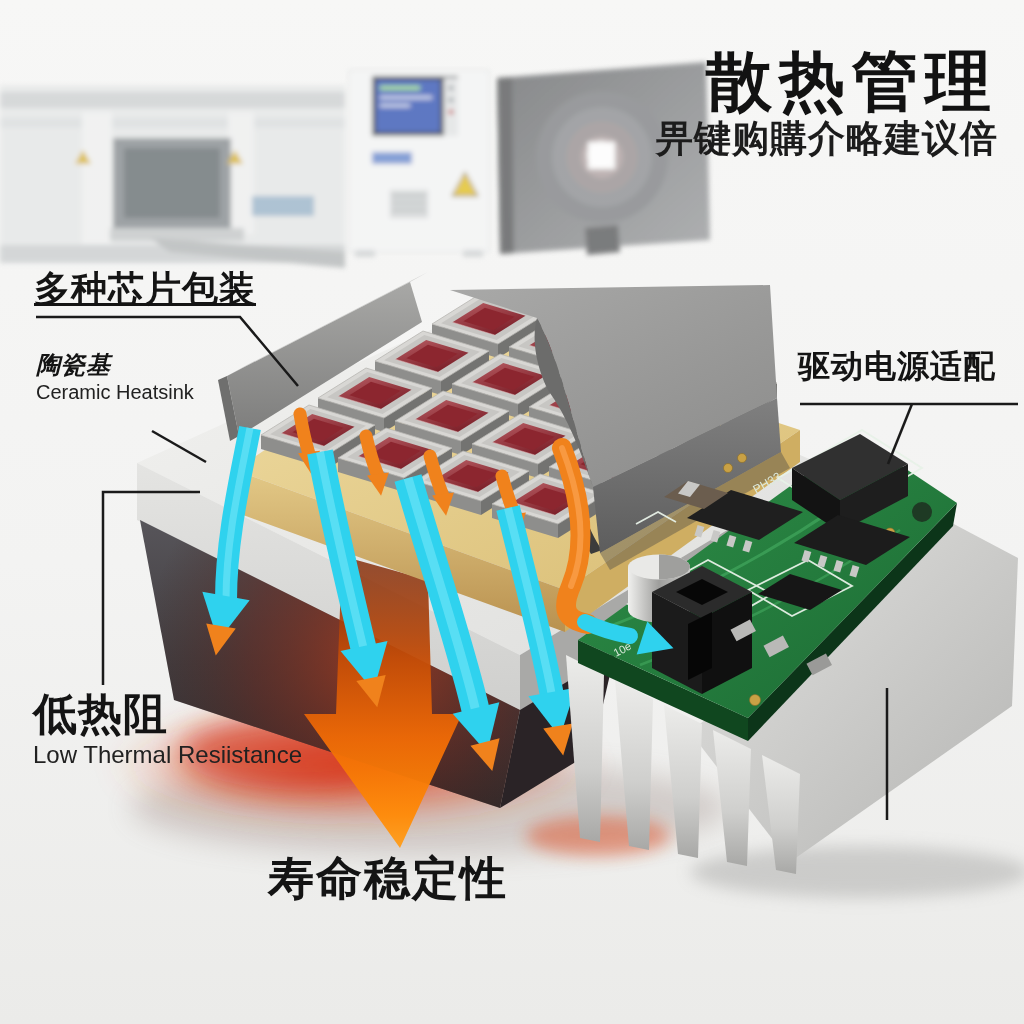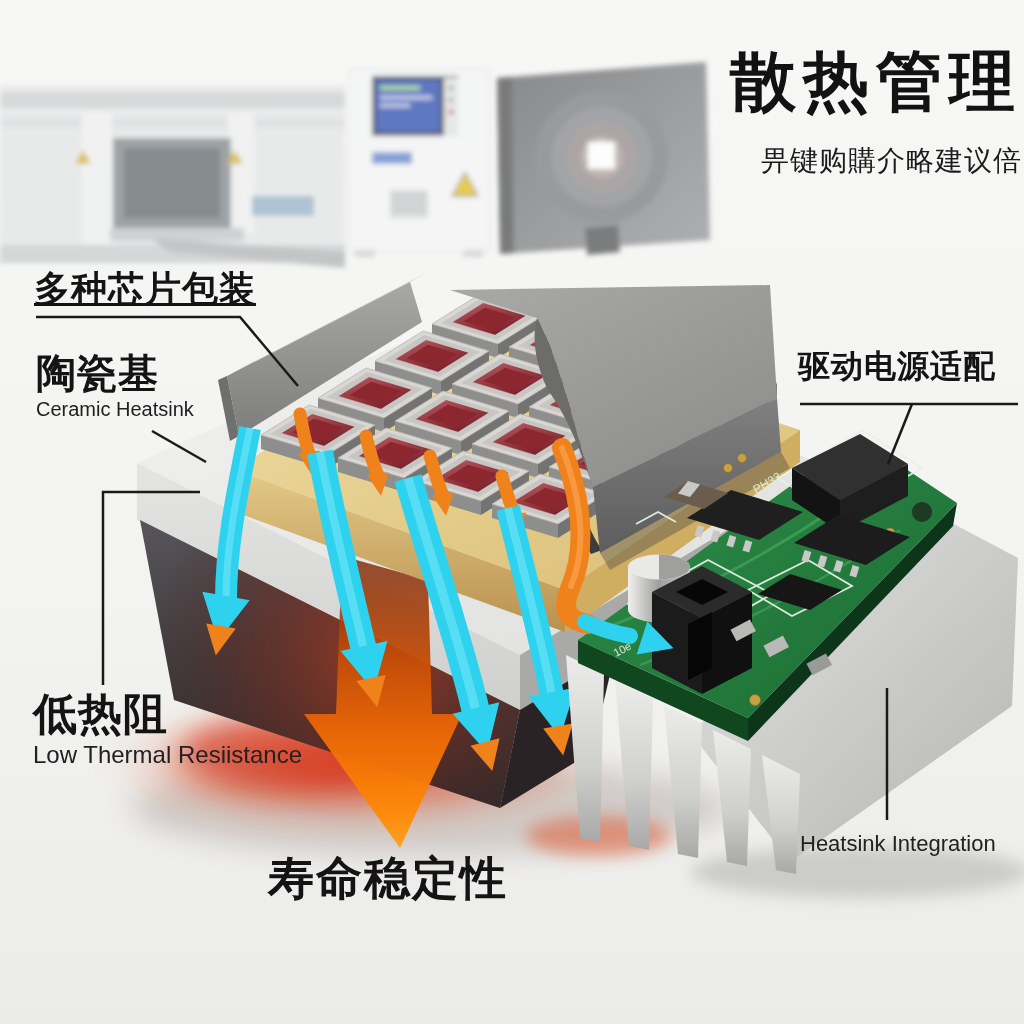--- a/index.html
+++ b/index.html
@@ -4,23 +4,23 @@
 <style>
   html,body{margin:0;padding:0;}
   body{width:1024px;height:1024px;overflow:hidden;
        font-family:"Liberation Sans",sans-serif;
        background:linear-gradient(180deg,#f7f7f6 0%,#f3f3f2 55%,#ebebe9 100%);}
   .stage{position:relative;width:1024px;height:1024px;}
   .stage svg{position:absolute;left:0;top:0;}
   .lbl{position:absolute;color:#141414;line-height:1.08;z-index:5;}
   .zh{font-weight:800;white-space:nowrap;letter-spacing:1px;}
   .en{font-weight:400;color:#212121;white-space:nowrap;margin-top:4px;letter-spacing:0;}
-  .titleblock{position:absolute;top:48px;right:2px;text-align:right;z-index:5;color:#121212;}
+  .titleblock{position:absolute;top:48px;right:26px;text-align:right;z-index:5;color:#121212;}
   .titleblock .t{font-size:66px;font-weight:900;letter-spacing:7px;line-height:1.0;}
-  .titleblock .s{font-size:28px;font-weight:400;letter-spacing:1px;margin-top:28px;color:#1c1c1c;}
+  .titleblock .s{font-size:37px;font-weight:700;letter-spacing:1px;margin-top:0;color:#1c1c1c;}
 </style>
 </head>
 <body>
 
 <div class="stage">
 
 <svg width="1024" height="1024" viewBox="0 0 1024 1024">
   <defs>
     <filter id="fblur" x="-20%" y="-20%" width="140%" height="140%">
           <feGaussianBlur stdDeviation="2.4"></feGaussianBlur>
@@ -373,34 +373,33 @@
   <div class="titleblock">
     <div class="t">散热管理</div>
     <div class="s">畀键购購介略建议倍</div>
   </div>
 
   <div class="lbl" style="left:34px;top:270px;text-decoration:underline;">
     <div class="zh" style="font-size:36px;">多种芯片包装</div>
   </div>
 
   <div class="lbl" style="left:36px;top:352px;">
-    <div class="zh" style="font-size:40px;">陶瓷基</div>
+    <div class="zh" style="font-size:24px;font-style:italic;">陶瓷基</div>
     <div class="en" style="font-size:20px;">Ceramic Heatsink</div>
   </div>
 
   <div class="lbl" style="left:268px;top:854px;">
     <div class="zh" style="font-size:46px;letter-spacing:2px;">寿命稳定性</div>
   </div>
 
   <div class="lbl" style="left:33px;top:690px;">
     <div class="zh" style="font-size:44px;">低热阻</div>
     <div class="en" style="font-size:24px;">Low Thermal Resiistance</div>
   </div>
 
   <div class="lbl" style="left:798px;top:349px;">
     <div class="zh" style="font-size:32px;">驱动电源适配</div>
   </div>
 
   <div class="lbl" style="left:800px;top:828px;">
-    <div class="en" style="font-size:22px;">Heatsink Integration</div>
   </div>
 
 </div>
 
 </body></html>

